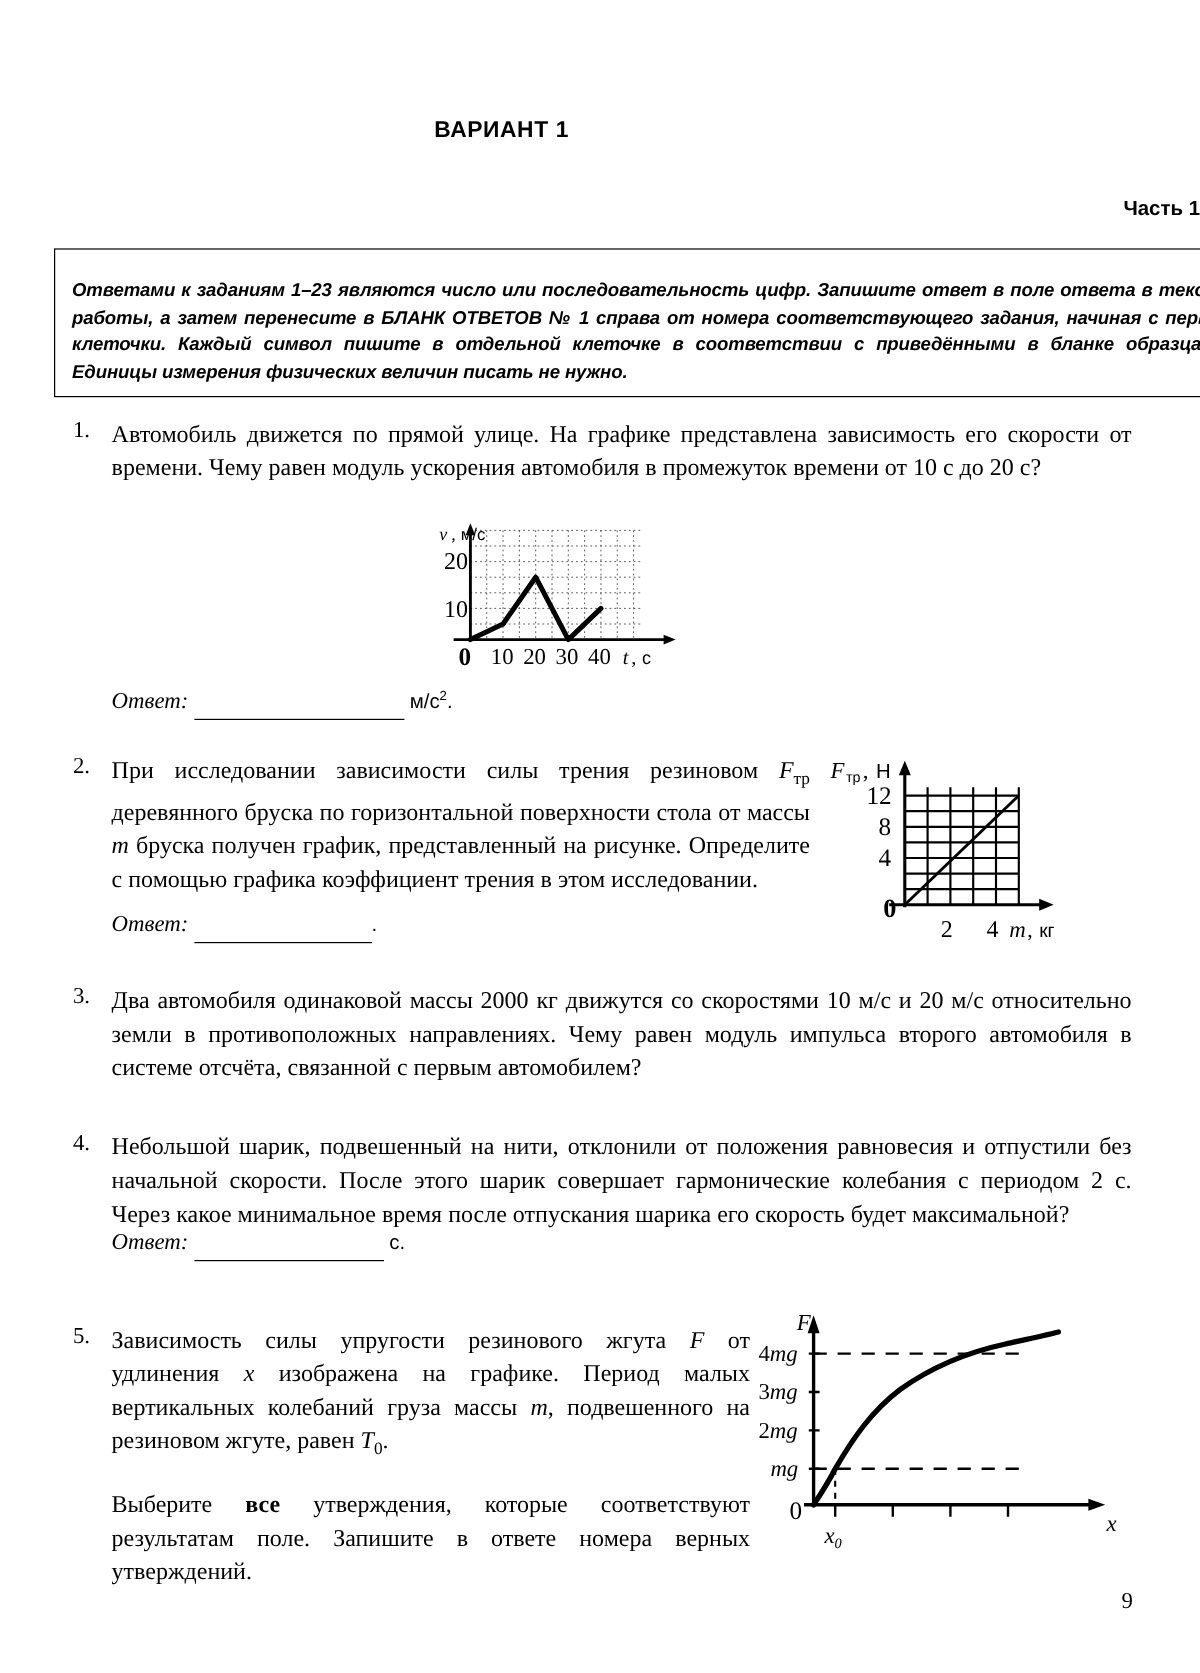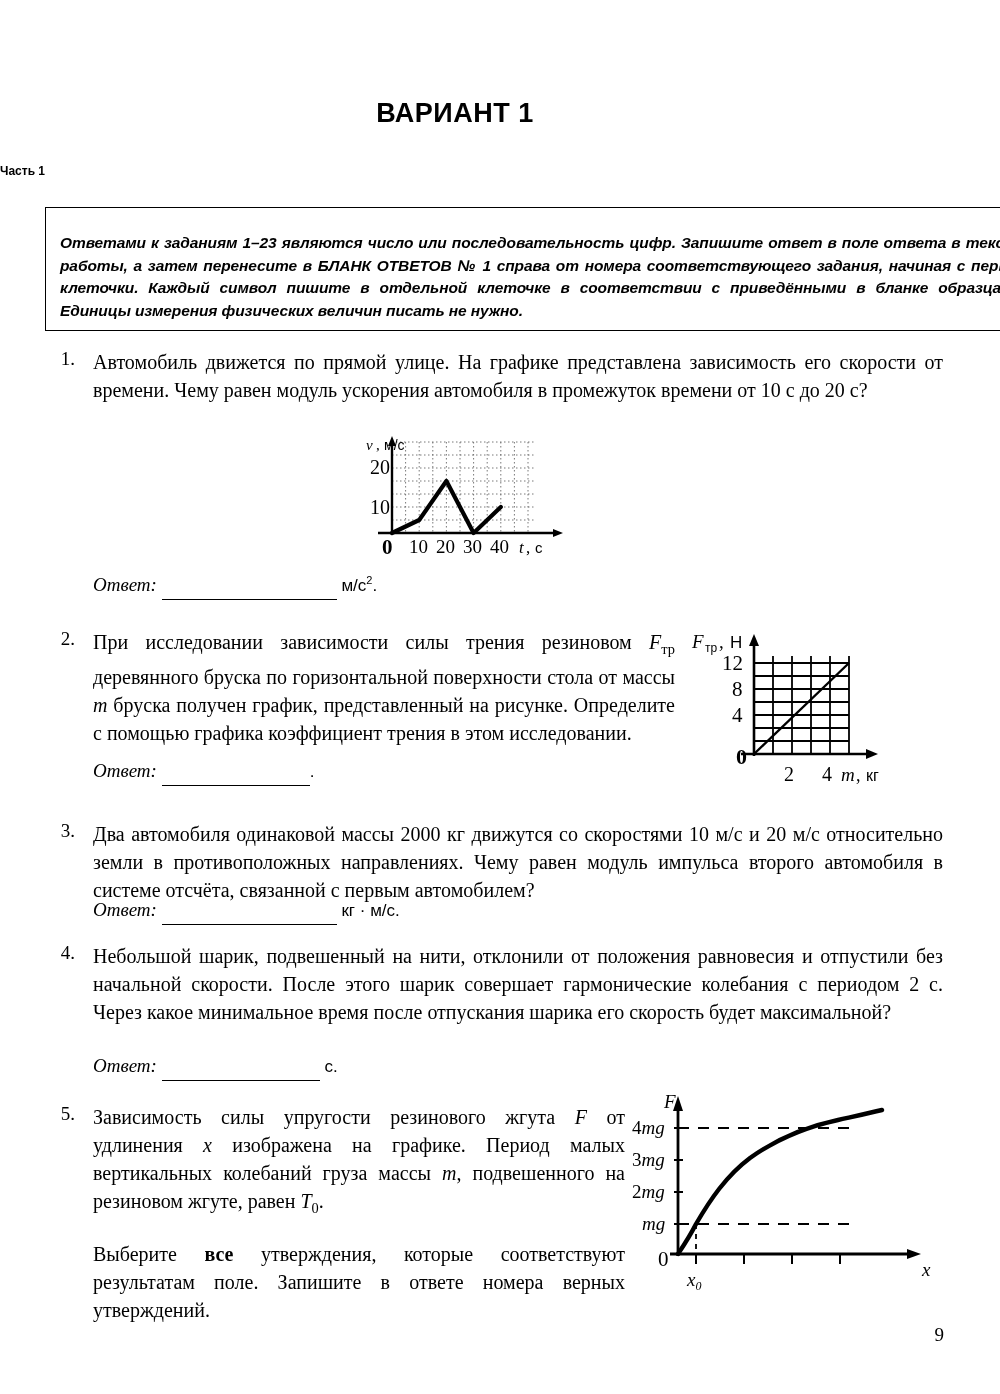--- a/index.html
+++ b/index.html
@@ -24,33 +24,32 @@
 
   
   .variant-title {
     position: absolute;
     top: 98px;
     left: 0;
     width: 836px;
     text-align: center;
     font-family: "Liberation Sans", "DejaVu Sans", sans-serif;
     font-weight: bold;
-    font-size: 27px;
+    font-size: 19px;
     letter-spacing: 0.5px;
-    padding-left: 37px;
   }
   .part-title {
     position: absolute;
     top: 164px;
     left: 0;
     width: 1000px;
-    text-align: left;
+    text-align: right;
     font-family: "Liberation Sans", "DejaVu Sans", sans-serif;
     font-weight: bold;
-    font-size: 12px;
+    font-size: 17px;
   }
 
   
   .instr-box {
     position: absolute;
     top: 207px;
     left: 45px;
     width: 996px;
     border: 1.5px solid #000;
     box-sizing: border-box;
@@ -265,37 +264,28 @@
       </div>
     </div>
   </div>
 
   <div class="task" style="top:820px; left:45px; width:898px;">
     <div class="task-num">3.</div>
     <div class="task-body">
       <p>Два автомобиля одинаковой массы 2000 кг движутся со скоростями 10 м/с и 20 м/с относительно земли в противоположных направлениях. Чему равен модуль импульса второго автомобиля в системе отсчёта, связанной с первым автомобилем?</p>
     </div>
   </div>
-  <div class="task" style="top:896px; left:45px;">
-    <div class="task-body">
-      <div class="answer-line">
-        <span>Ответ:</span>
-        <span class="blank" style="width:175px;">&nbsp;</span>
-        <span class="unit">кг · м/с.</span>
-      </div>
-    </div>
-  </div>
 
   <div class="task" style="top:942px; left:45px; width:898px;">
     <div class="task-num">4.</div>
     <div class="task-body">
       <p>Небольшой шарик, подвешенный на нити, отклонили от положения равновесия и отпустили без начальной скорости. После этого шарик совершает гармонические колебания с периодом 2 с. Через какое минимальное время после отпускания шарика его скорость будет максимальной?</p>
     </div>
   </div>
-  <div class="task" style="top:1052px; left:45px;">
+  <div class="task" style="top:1022px; left:45px;">
     <div class="task-body">
       <div class="answer-line">
         <span>Ответ:</span>
         <span class="blank" style="width:158px;">&nbsp;</span>
         <span class="unit">с.</span>
       </div>
     </div>
   </div>
 
   <div class="task" style="top:1103px; left:45px; width:580px;">

